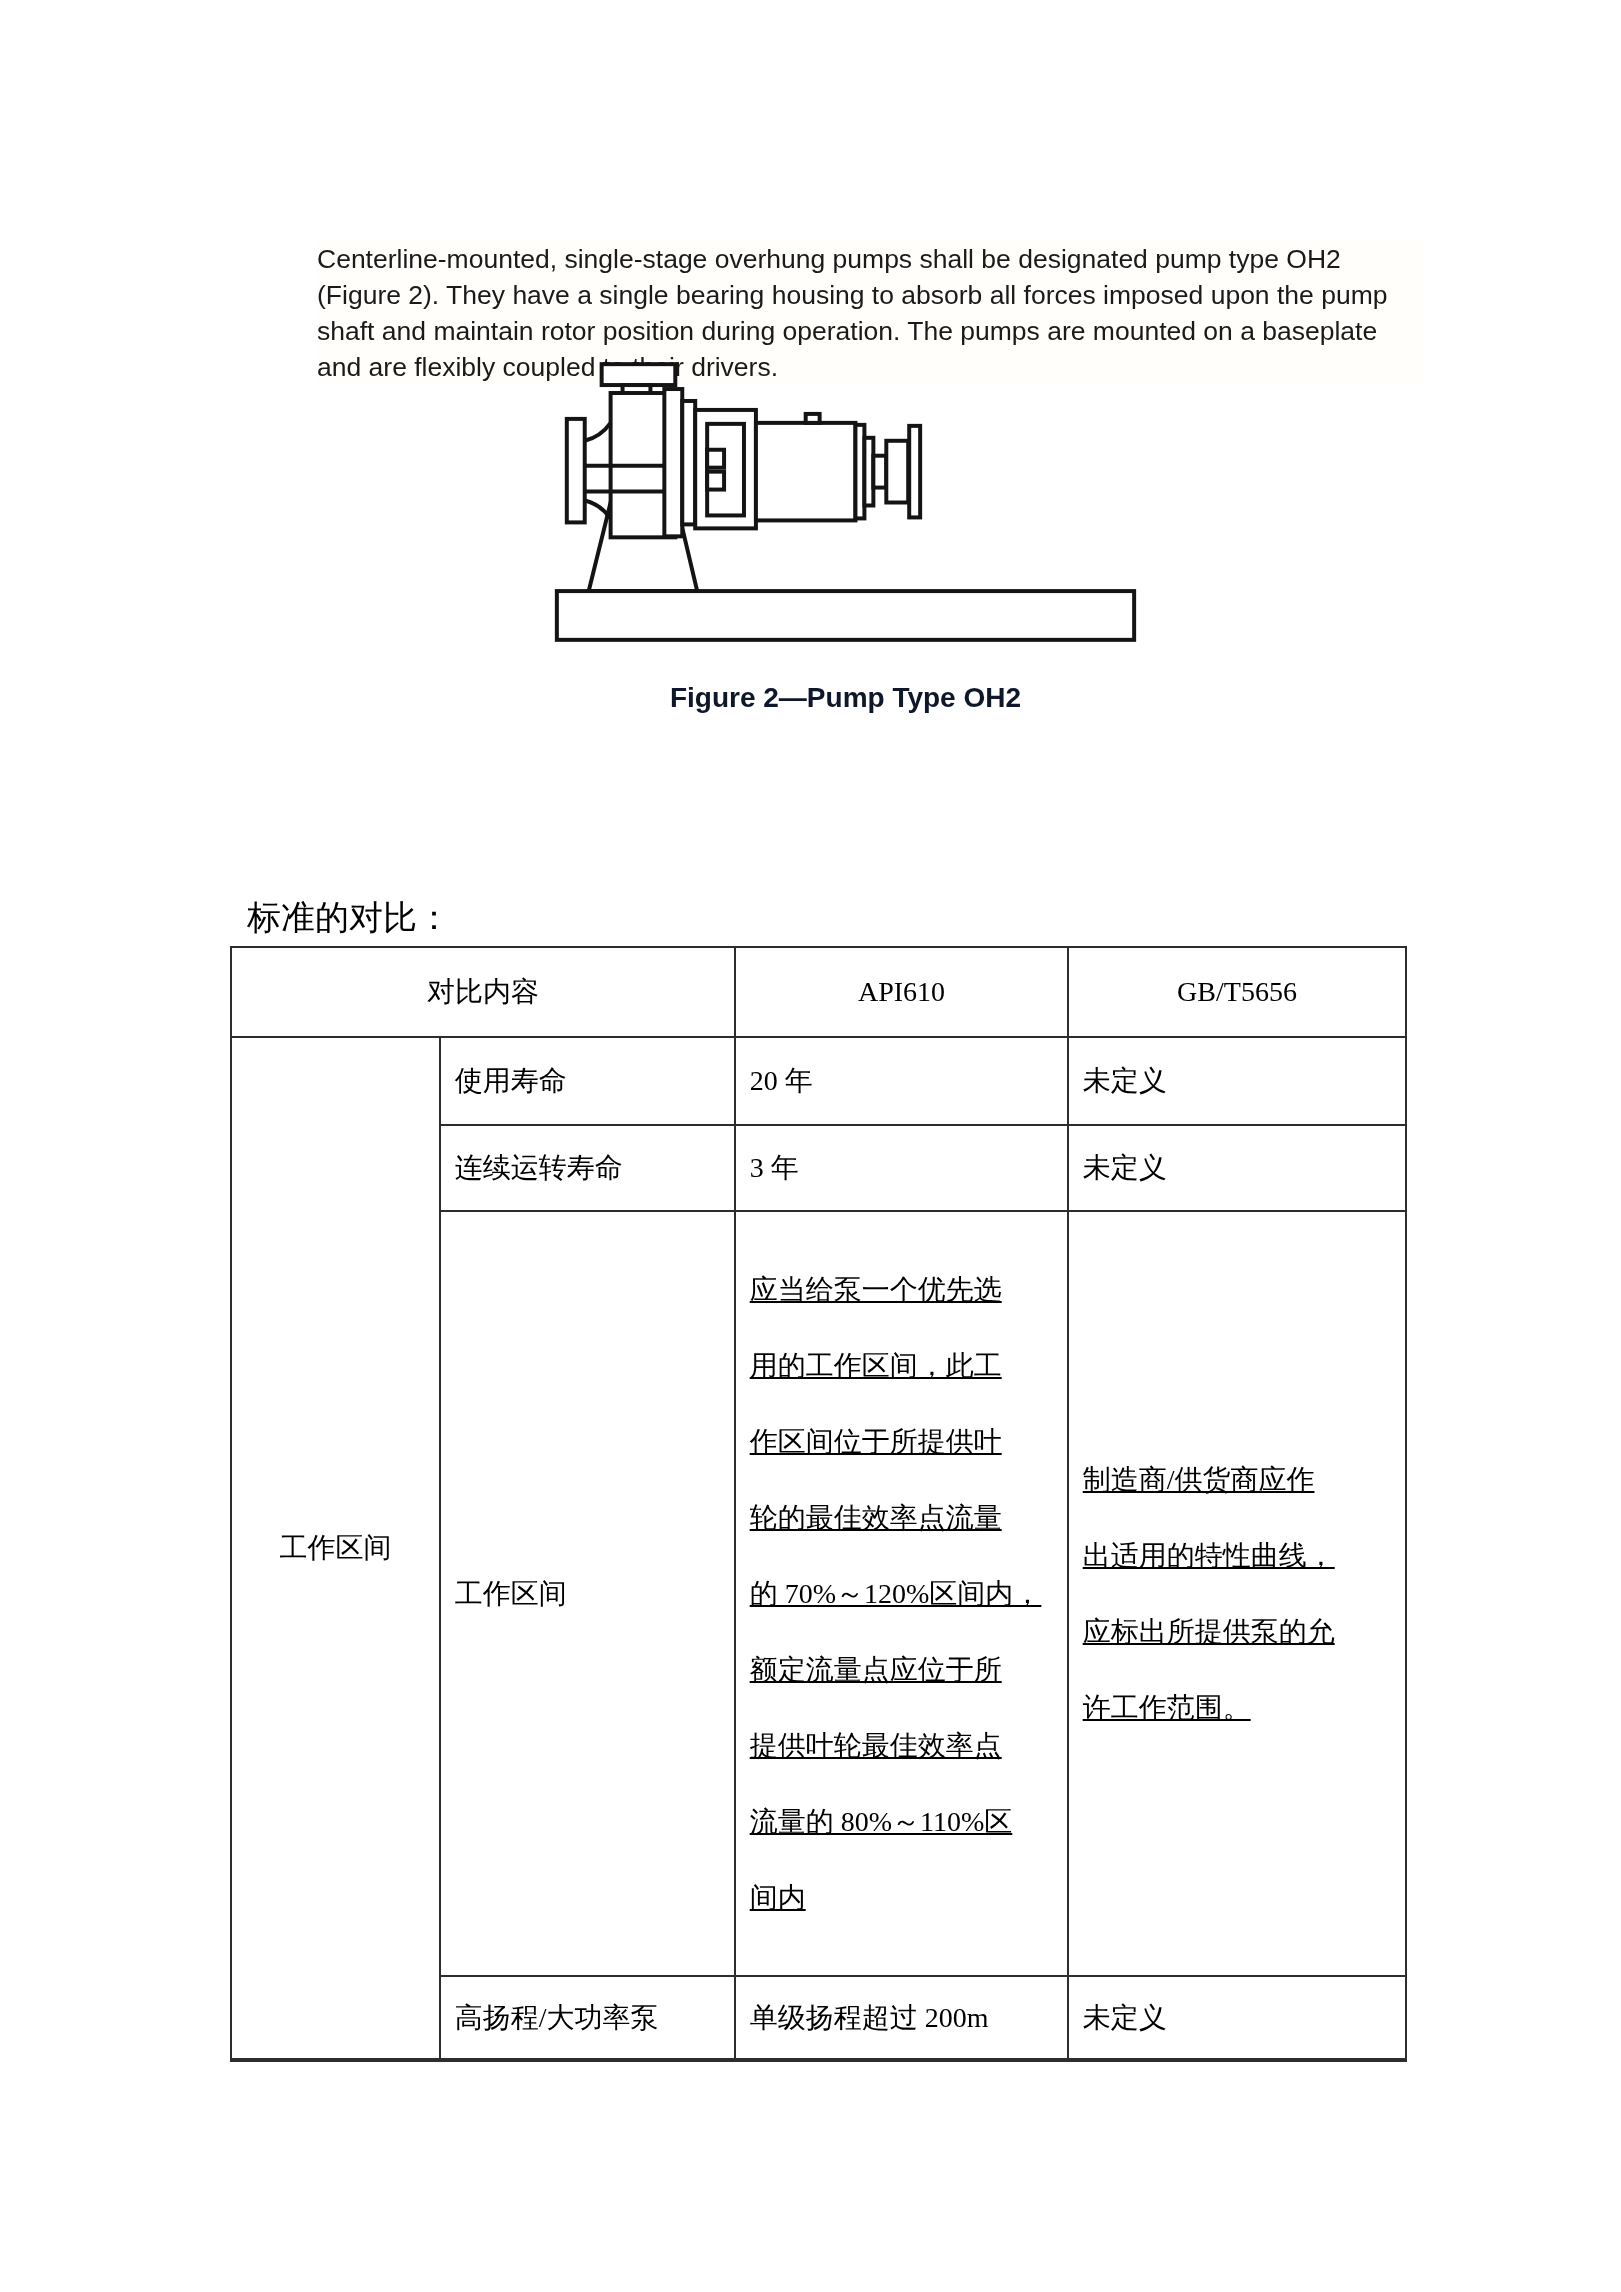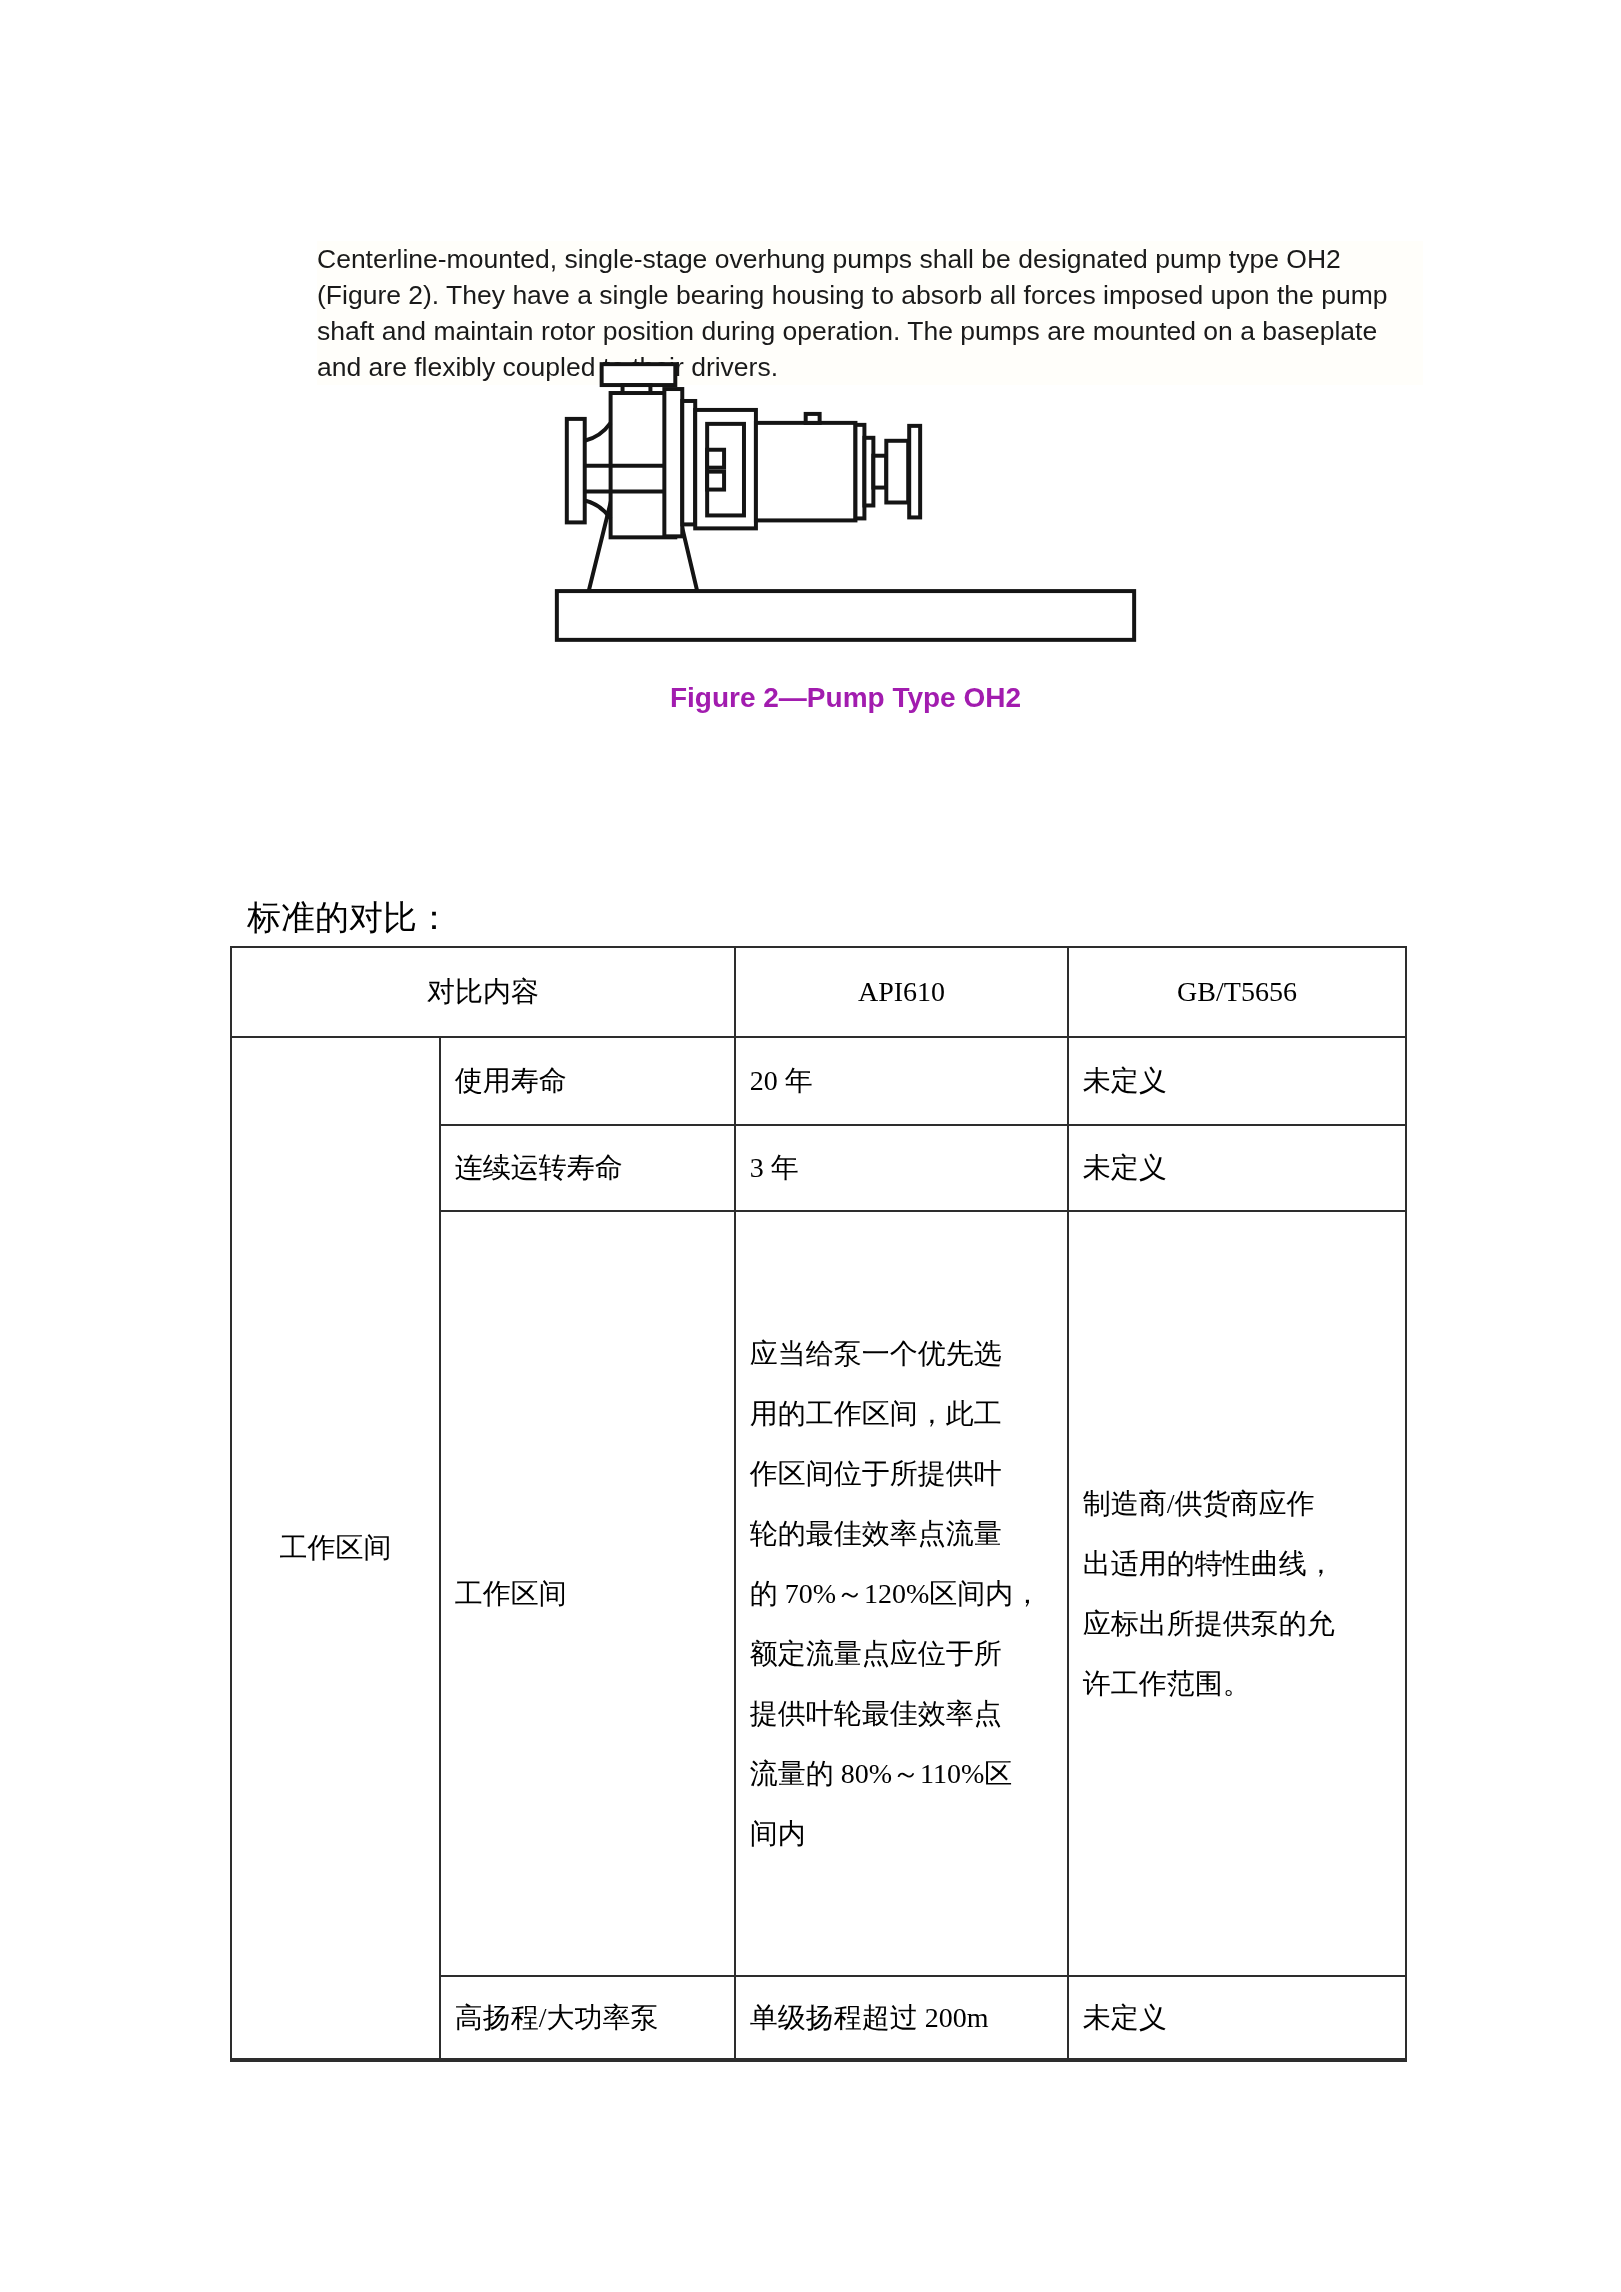--- a/index.html
+++ b/index.html
@@ -18,21 +18,21 @@
     font-family:"Liberation Sans","DejaVu Sans",sans-serif;
     font-size:26.5px;line-height:36px;color:#1a1a1a;
     background:#fffefa;
   }
   
   .figure-wrap{position:absolute;left:527px;top:353px;width:637px;height:299px;}
   .figure-caption{
     position:absolute;left:527px;top:682px;width:637px;
     text-align:center;
     font-family:"Liberation Sans","DejaVu Sans",sans-serif;
-    font-weight:bold;font-size:28px;color:#a21caf;
+    font-weight:bold;font-size:28px;color:#0f172a;
   }
   
   .cn-line{position:absolute;font-size:34px;color:#000;white-space:nowrap;}
   .cn-line1{left:302px;top:772px;}
   .cn-line2{left:247px;top:895px;}
   
   .cmp-table{
     position:absolute;left:230px;top:910px;
     border-collapse:collapse;table-layout:fixed;
     width:1175px;
@@ -47,21 +47,22 @@
   .cmp-table tr{border-top:2.9px solid #2d2d2d;border-bottom:2.9px solid #2d2d2d;}
   .cmp-table{border:2.9px solid #2d2d2d;border-bottom-width:4.9px;}
   .r-head{height:90px;}
   .r-1{height:88px;}
   .r-2{height:86px;}
   .r-3{height:765px;}
   .r-4{height:84px;}
   .c-center{text-align:center;padding-left:0 !important;}
   .cell-multiline{
     white-space:pre-line;
-    line-height:60px;
+    line-height:76px;
+    text-decoration:underline;
   }
   .cell-api-long{vertical-align:top;padding-top:2px;}
   svg .ln{fill:none;stroke:#141414;stroke-width:4;}
   svg .shp{fill:#ffffff;stroke:#141414;stroke-width:4;}
 </style>
 </head>
 <body>
 
 <div class="page">
 

